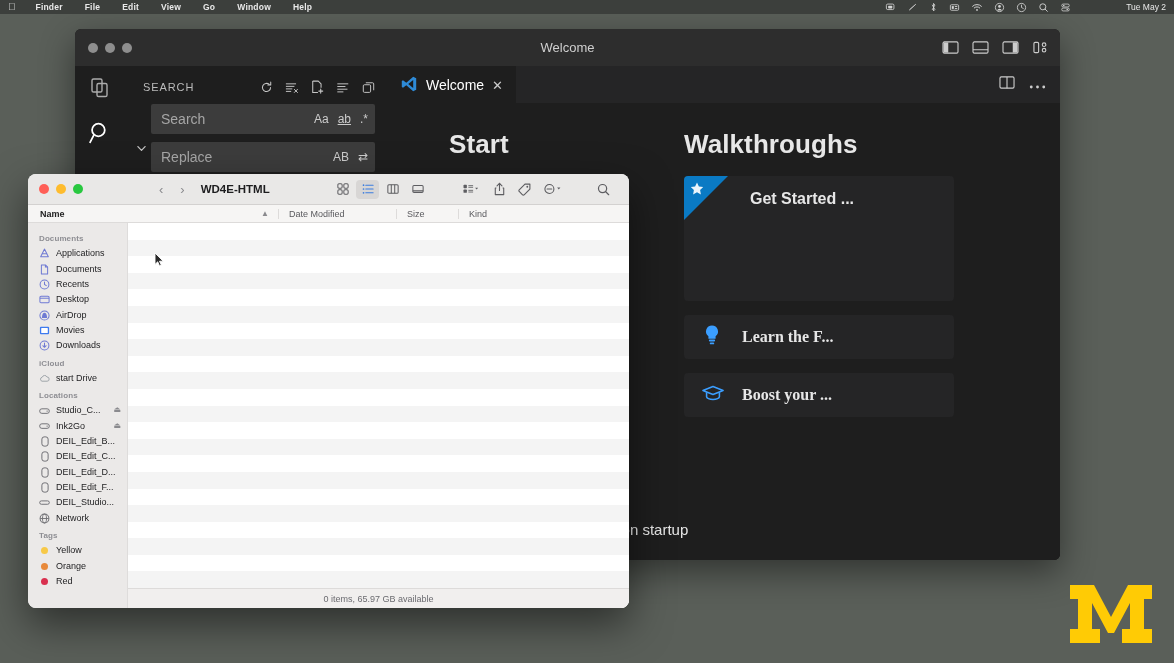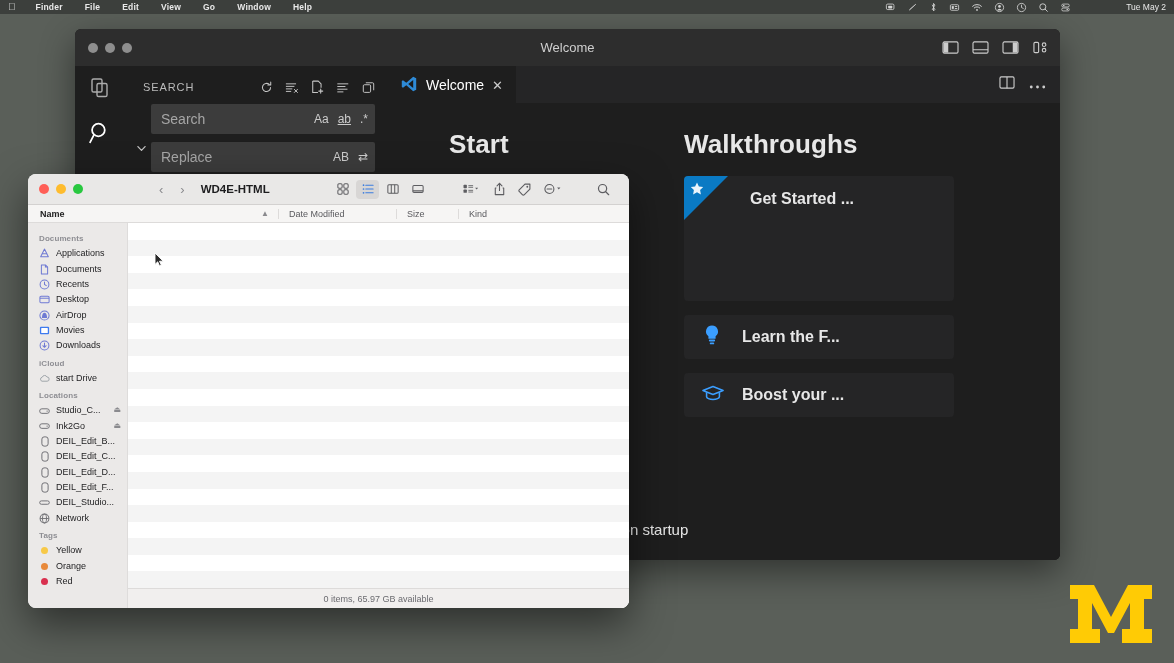--- a/index.html
+++ b/index.html
@@ -140,21 +140,21 @@
   }
   .wc-recent-note {
     color: #cccccc; font-size: 14px; line-height: 22px; margin-top: 126px;
   }
   .wc-card {
     background: #252526; border-radius: 4px;
     position: relative; overflow: hidden;
     margin-bottom: 14px;
   }
   .wc-card.featured { padding: 14px 16px 16px 66px; min-height: 125px; }
-  .wc-card.small { padding: 13px 16px 13px 58px; display: flex; align-items: center; min-height: 38px; }
+  .wc-card.small { padding: 13px 16px 13px 58px; display: flex; align-items: center; min-height: 38px; font-family: Liberation Serif, serif; }
   .wc-ribbon { position: absolute; left: 0; top: 0; width: 44px; height: 44px; }
   .wc-card-title { color: #e7e7e7; font-size: 16px; font-weight: bold; margin-bottom: 6px; }
   .wc-card.small .wc-card-title { margin-bottom: 0; font-weight: bold; font-size: 16px; }
   .wc-card-desc { color: #cccccc; font-size: 14px; line-height: 20px; }
   .wc-small-icon { position: absolute; left: 18px; top: 50%; transform: translateY(-50%); }
 
   .wc-startup {
     position: absolute; left: 62px; bottom: 22px;
     display: flex; align-items: center; gap: 12px;
   }

